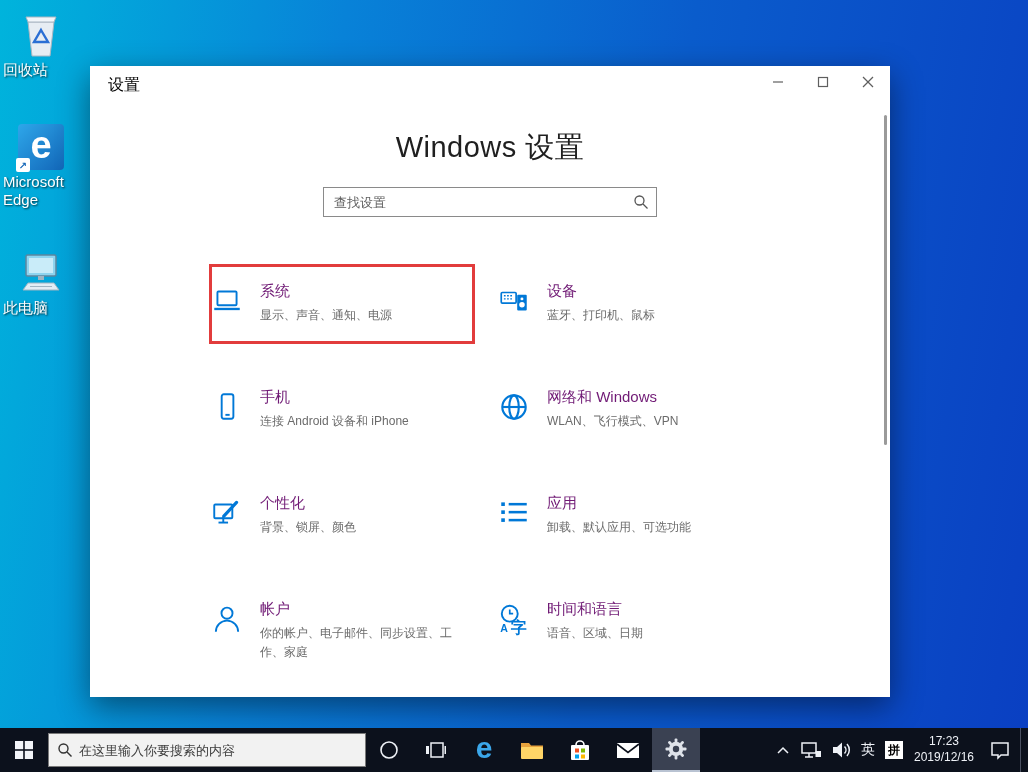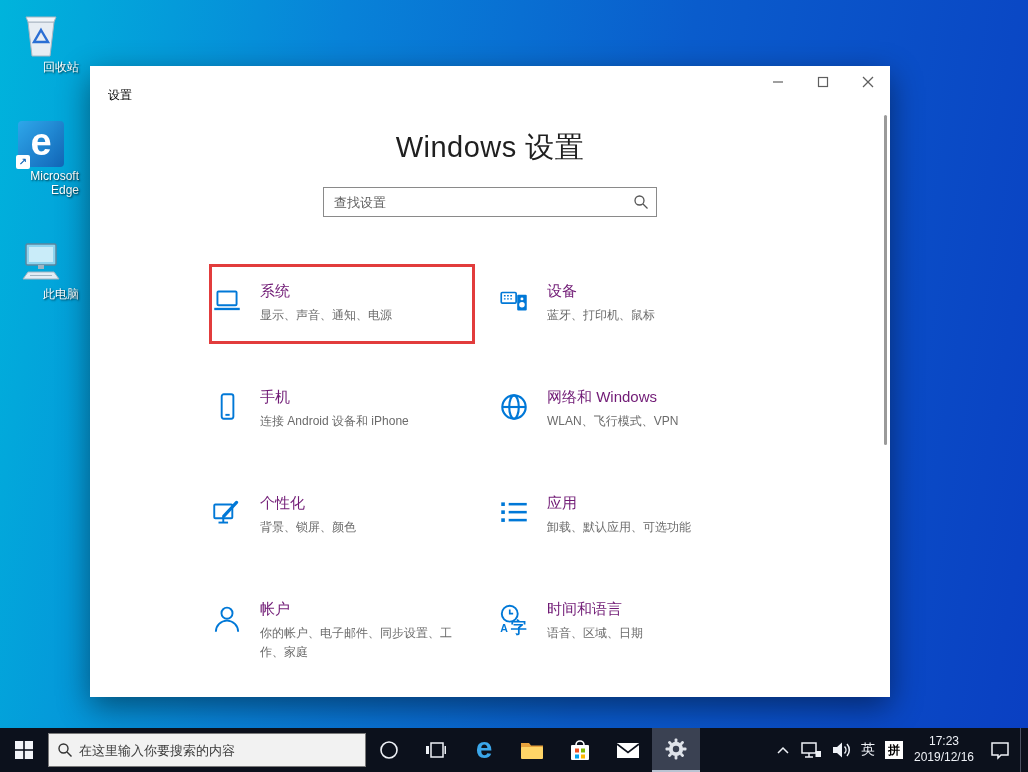--- a/index.html
+++ b/index.html
@@ -7,37 +7,37 @@
   body {
     font-family:"Liberation Sans","DejaVu Sans",sans-serif;
     position:relative;
     background:linear-gradient(100deg,#00b4dc 0%,#0882d8 30%,#0a5ccc 60%,#0a3fc2 100%);
   }
 
   
   .desktop-icons { position:absolute; left:0; top:4px; width:82px; display:flex; flex-direction:column; align-items:center; }
   .d-icon { width:82px; display:flex; flex-direction:column; align-items:center; cursor:default; }
   .d-icon .glyph { height:50px; display:flex; align-items:flex-end; justify-content:center; }
-  .d-icon .lbl { margin-top:3px; font-size:12px; color:#fff; text-align:right; line-height:1.15;
+  .d-icon .lbl { margin-top:3px; font-size:15px; color:#fff; text-align:left; line-height:1.15;
                  text-shadow:1px 1px 2px rgba(0,0,0,.75); width:76px; }
   .d-recycle { margin-top:4px; }
   .d-edge   { margin-top:42px; }
   .d-pc     { margin-top:38px; }
   .edge-tile { width:46px; height:46px; border-radius:4px; position:relative;
                background:linear-gradient(135deg,#2ea7ea,#1266b8);
                display:flex; align-items:center; justify-content:center; }
   .edge-tile .e { color:#fff; font-size:38px; font-weight:bold; line-height:1; transform:translateY(-2px); }
   .shortcut { position:absolute; left:-2px; bottom:-2px; width:14px; height:14px; background:#fff;
               border-radius:2px; display:flex; align-items:center; justify-content:center;
               font-size:10px; color:#1266b8; font-weight:bold; }
 
   
   .win { position:absolute; left:90px; top:66px; width:800px; height:631px; background:#fff;
          box-shadow:0 10px 30px rgba(0,0,0,.45); }
-  .win-title { position:absolute; left:18px; top:9px; font-size:12px; color:#000;margin-top:12px; }
+  .win-title { position:absolute; left:18px; top:9px; font-size:16px; color:#000; }
   .caption { position:absolute; right:0; top:0; display:flex; }
   .cap-btn { width:45px; height:32px; display:flex; align-items:center; justify-content:center; }
   .cap-btn svg { stroke:#5f5f5f; stroke-width:1.2; fill:none; }
   .heading { position:absolute; top:62px; left:0; width:100%; text-align:center;
              font-size:29px; font-weight:300; color:#1f1f1f; letter-spacing:.5px; }
   .find { position:absolute; left:233px; top:121px; width:334px; height:30px; }
   .find input { width:100%; height:100%; border:1px solid #8a8a8a; font-size:13px; padding:0 12px 0 10px;
                 font-family:inherit; color:#14532d; outline:none; }
   .find input::placeholder { color:#606060; }
   .find .mag { position:absolute; right:8px; top:7px; }

